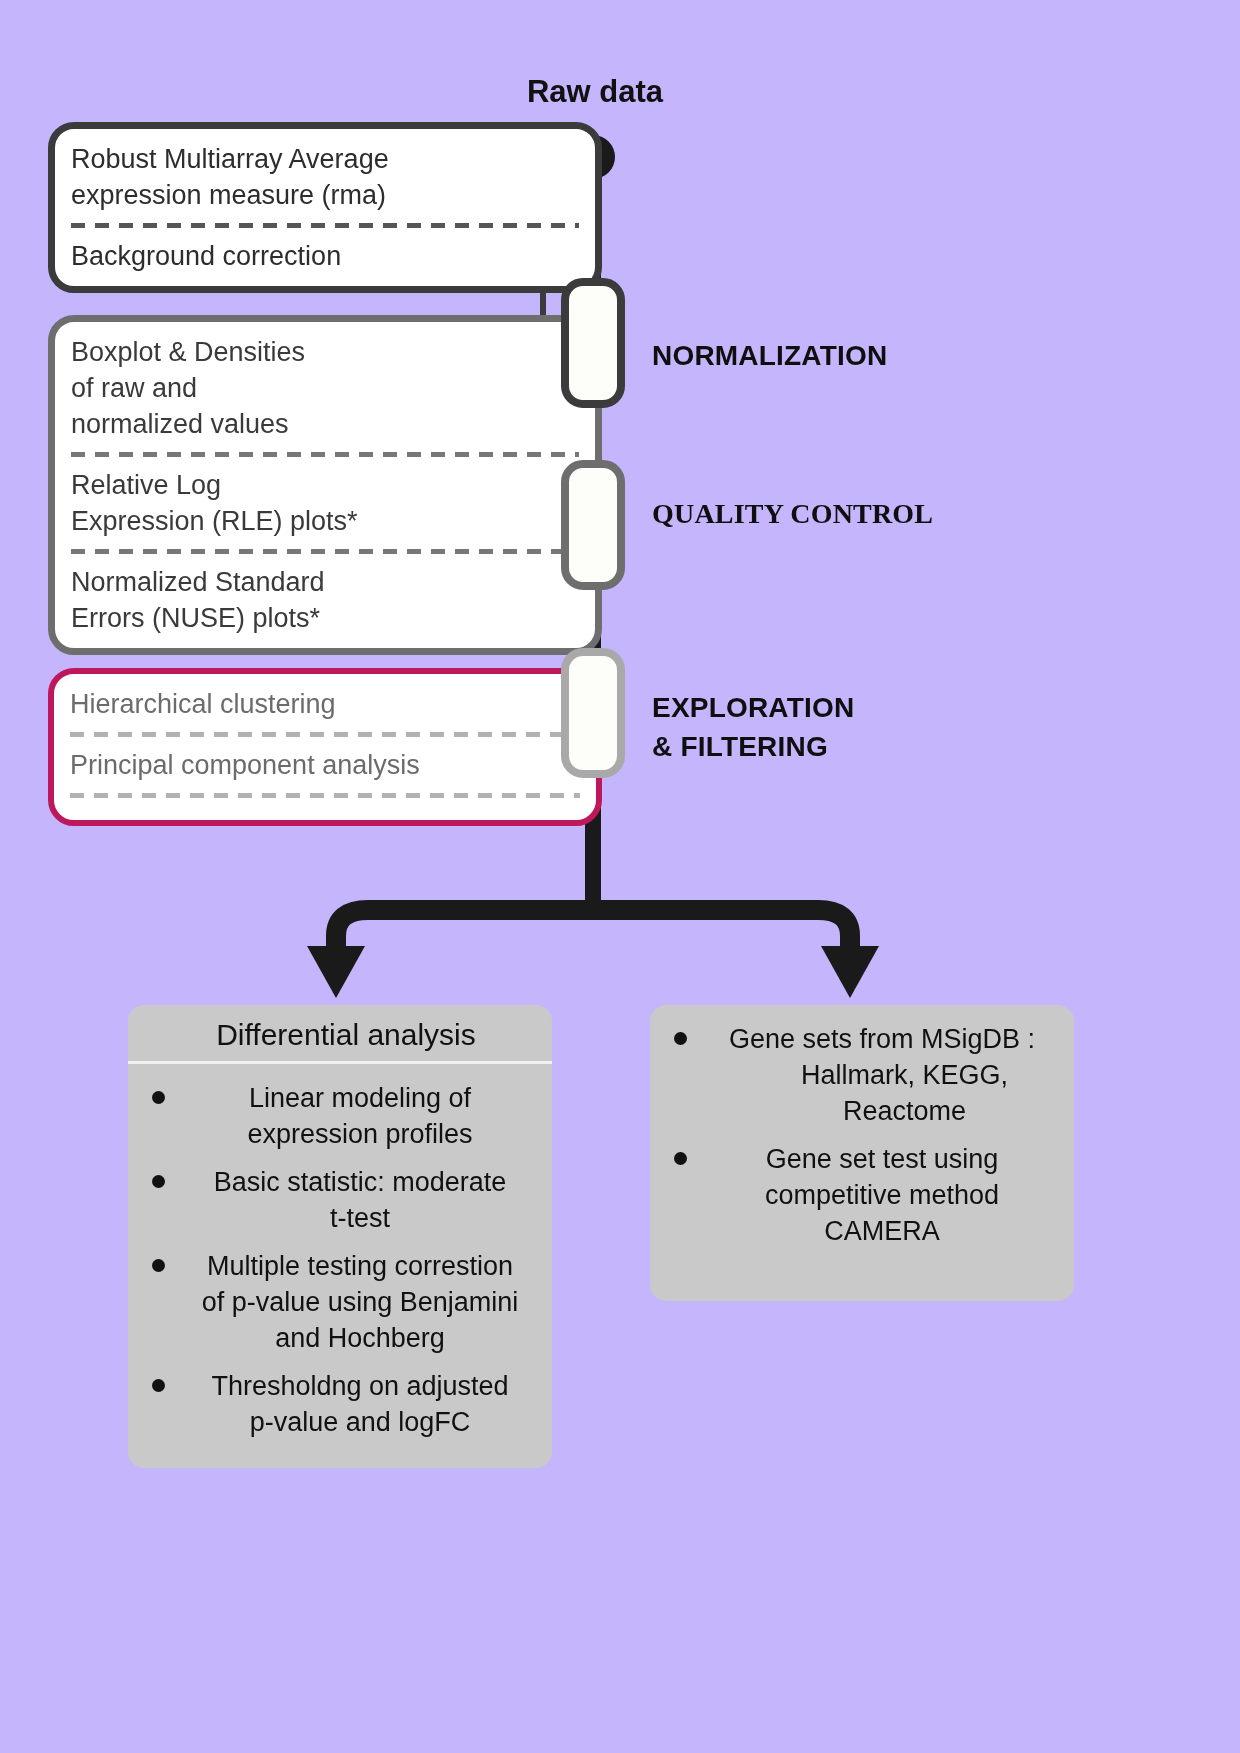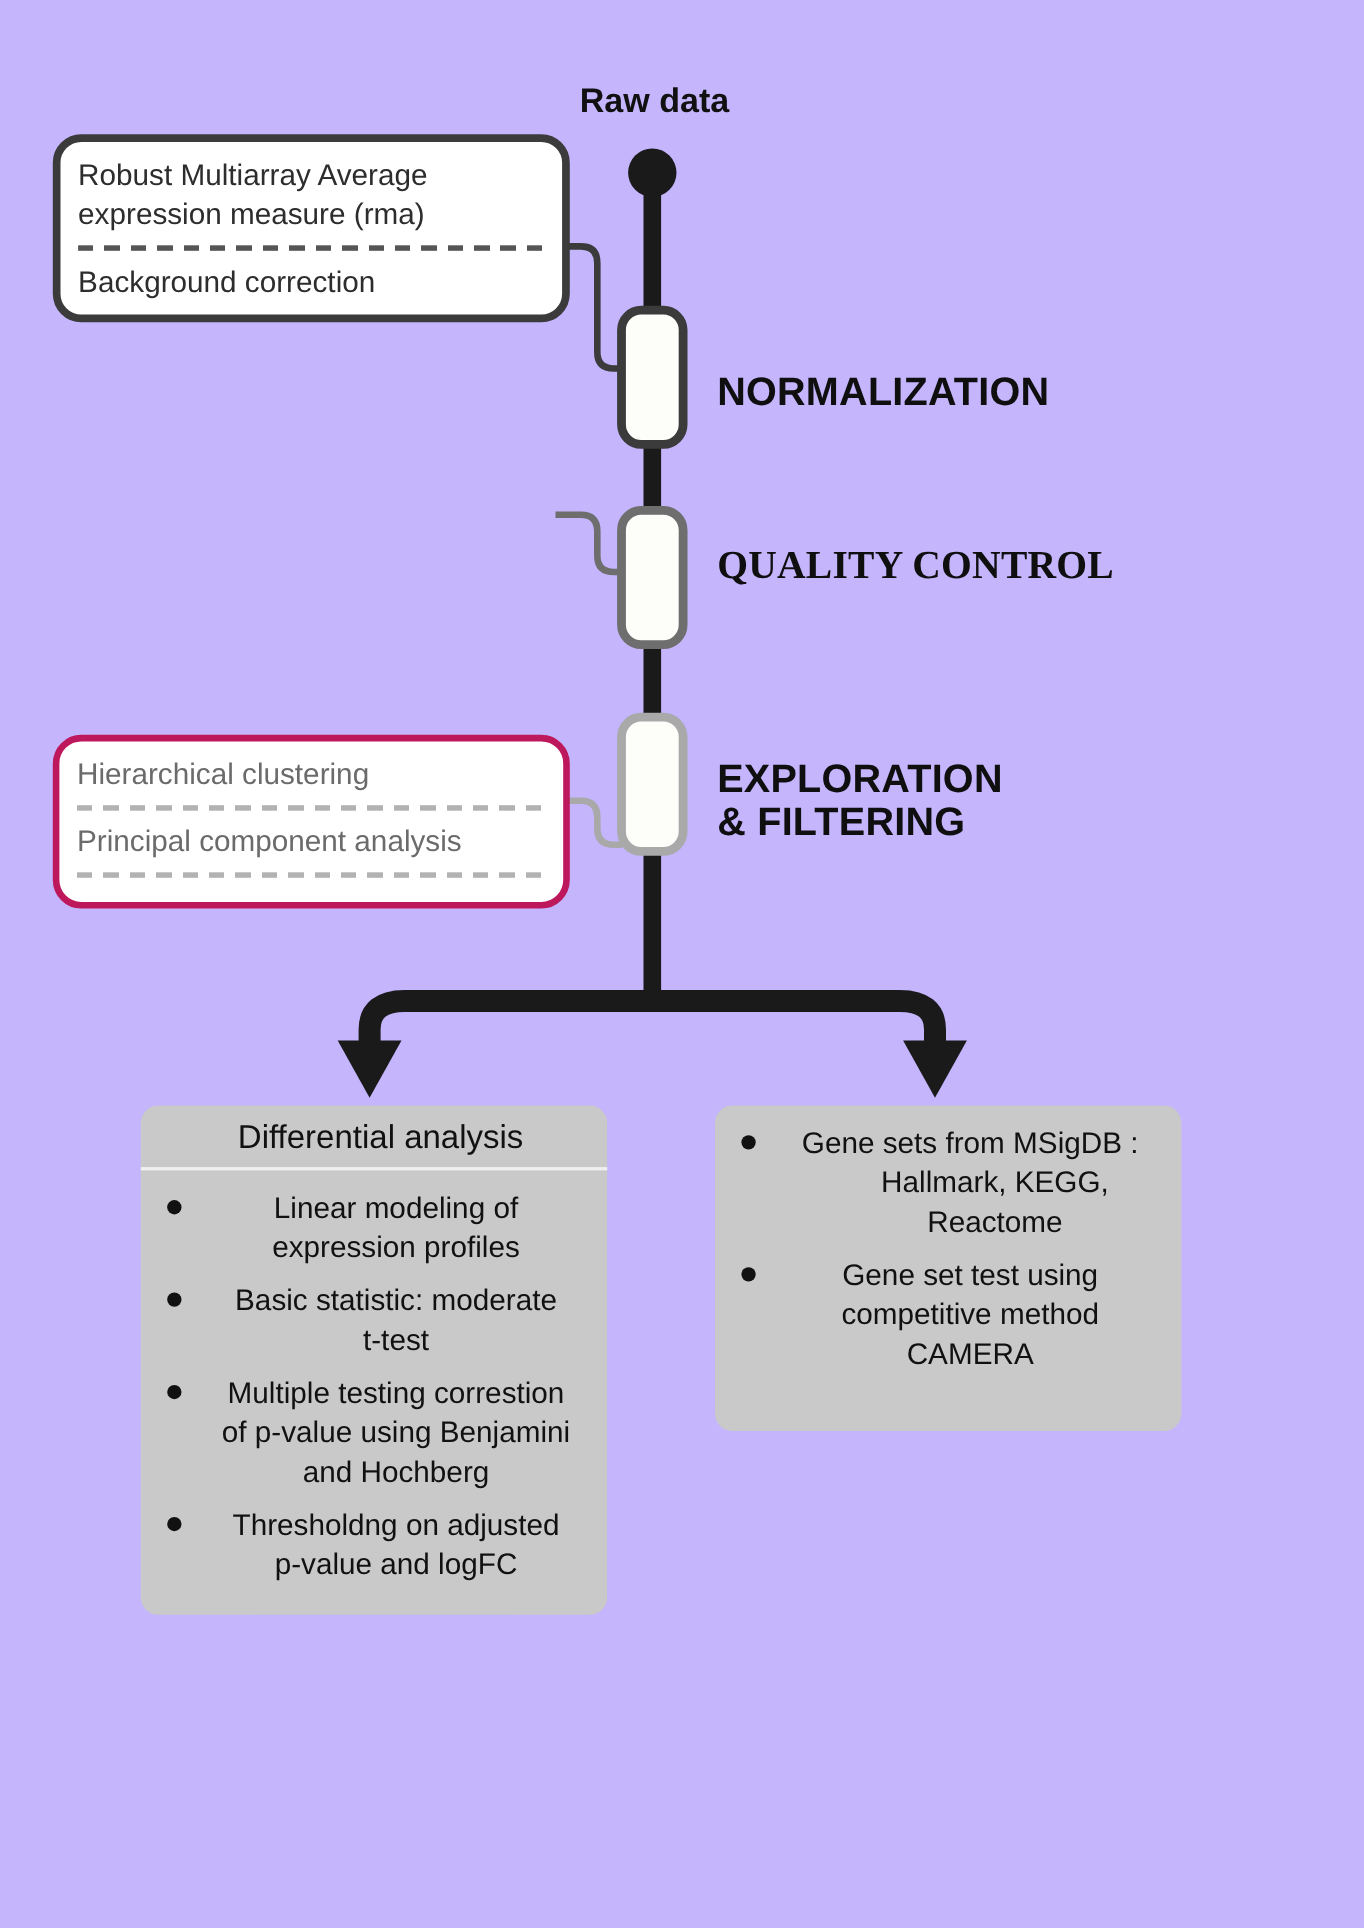--- a/index.html
+++ b/index.html
@@ -5,37 +5,37 @@
   * { margin:0; padding:0; box-sizing:border-box; }
   html,body { background:#ffffff; }
   body { font-family:"Liberation Sans","DejaVu Sans",sans-serif; color:#1a1a1a; }
   .canvas { position:relative; width:1240px; height:1753px; background:#c4b5fd; overflow:hidden; }
 
   .spine-svg { position:absolute; left:0; top:0; width:1240px; height:1753px; }
 
   .raw-label { position:absolute; left:500px; top:74px; width:190px; text-align:center;
                font-size:31px; font-weight:bold; color:#111; }
 
-  .stage-box { position:absolute; left:48px; width:470px; background:#ffffff;
+  .stage-box { position:absolute; left:48px; width:554px; background:#ffffff;
                border-radius:26px; padding:12px 16px 12px 16px; }
   .box1 { top:122px; border:7px solid #3b3b3b; color:#2d2d2d; }
   .box2 { top:315px; border:7px solid #6e6e6e; color:#3a3a3a; }
   .box3 { top:668px; border:6px solid #be185d; color:#6b6b6b; }
   .box-item { font-size:27px; line-height:36px; white-space:pre-line; }
   .dash { height:5px; margin:10px 0; }
   .dash1 { background:repeating-linear-gradient(90deg,#555 0 14px,transparent 14px 24px); }
   .dash2 { background:repeating-linear-gradient(90deg,#777 0 14px,transparent 14px 24px); }
   .dash3 { background:repeating-linear-gradient(90deg,#b2b2b2 0 14px,transparent 14px 24px); }
 
   .node { position:absolute; left:561px; width:64px; height:130px; background:#fdfdf9; border-radius:22px; }
   .node1 { top:278px; border:8px solid #3b3b3b; }
   .node2 { top:460px; border:8px solid #6e6e6e; }
   .node3 { top:648px; border:8px solid #a9a9a9; }
 
-  .stage-label { position:absolute; left:652px; font-size:36px; font-weight:bold; color:#0f0f0f;
+  .stage-label { position:absolute; left:652px; font-size:28px; font-weight:bold; color:#0f0f0f;
                  line-height:39px; white-space:pre-line; letter-spacing:0.2px; }
   .sl1 { top:336px; } .sl2 { top:494px;font-family:Liberation Serif, serif; } .sl3 { top:688px; }
 
   .output-box { position:absolute; top:1005px; width:424px; background:#c9c9c9; border-radius:16px;
                 padding-bottom:16px; }
   .ob-left  { left:128px; min-height:412px; }
   .ob-right { left:650px; min-height:296px; }
   .output-title { font-size:30px; text-align:center; padding:13px 0 9px 12px;
                   border-bottom:3px solid #f0f0f0; color:#111; }
   .output-box ul { list-style:none; padding:16px 12px 0 22px; }
@@ -65,20 +65,31 @@
 
   <div class="raw-label">Raw data</div>
 
   <div class="stage-box box1">
     <div class="box-item">Robust Multiarray Average
 expression measure (rma)</div>
     <div class="dash dash1"></div>
     <div class="box-item">Background correction</div>
   </div>
 
+  <div class="stage-box box2">
+    <div class="box-item">Boxplot &amp; Densities
+of raw and
+normalized values</div>
+    <div class="dash dash2"></div>
+    <div class="box-item">Relative Log
+Expression (RLE) plots*</div>
+    <div class="dash dash2"></div>
+    <div class="box-item">Normalized Standard
+Errors (NUSE) plots*</div>
+  </div>
 
   <div class="stage-box box3">
     <div class="box-item">Hierarchical clustering</div>
     <div class="dash dash3"></div>
     <div class="box-item">Principal component analysis</div>
     <div class="dash dash3"></div>
   </div>
 
   <div class="node node1"></div>
   <div class="node node2"></div>

